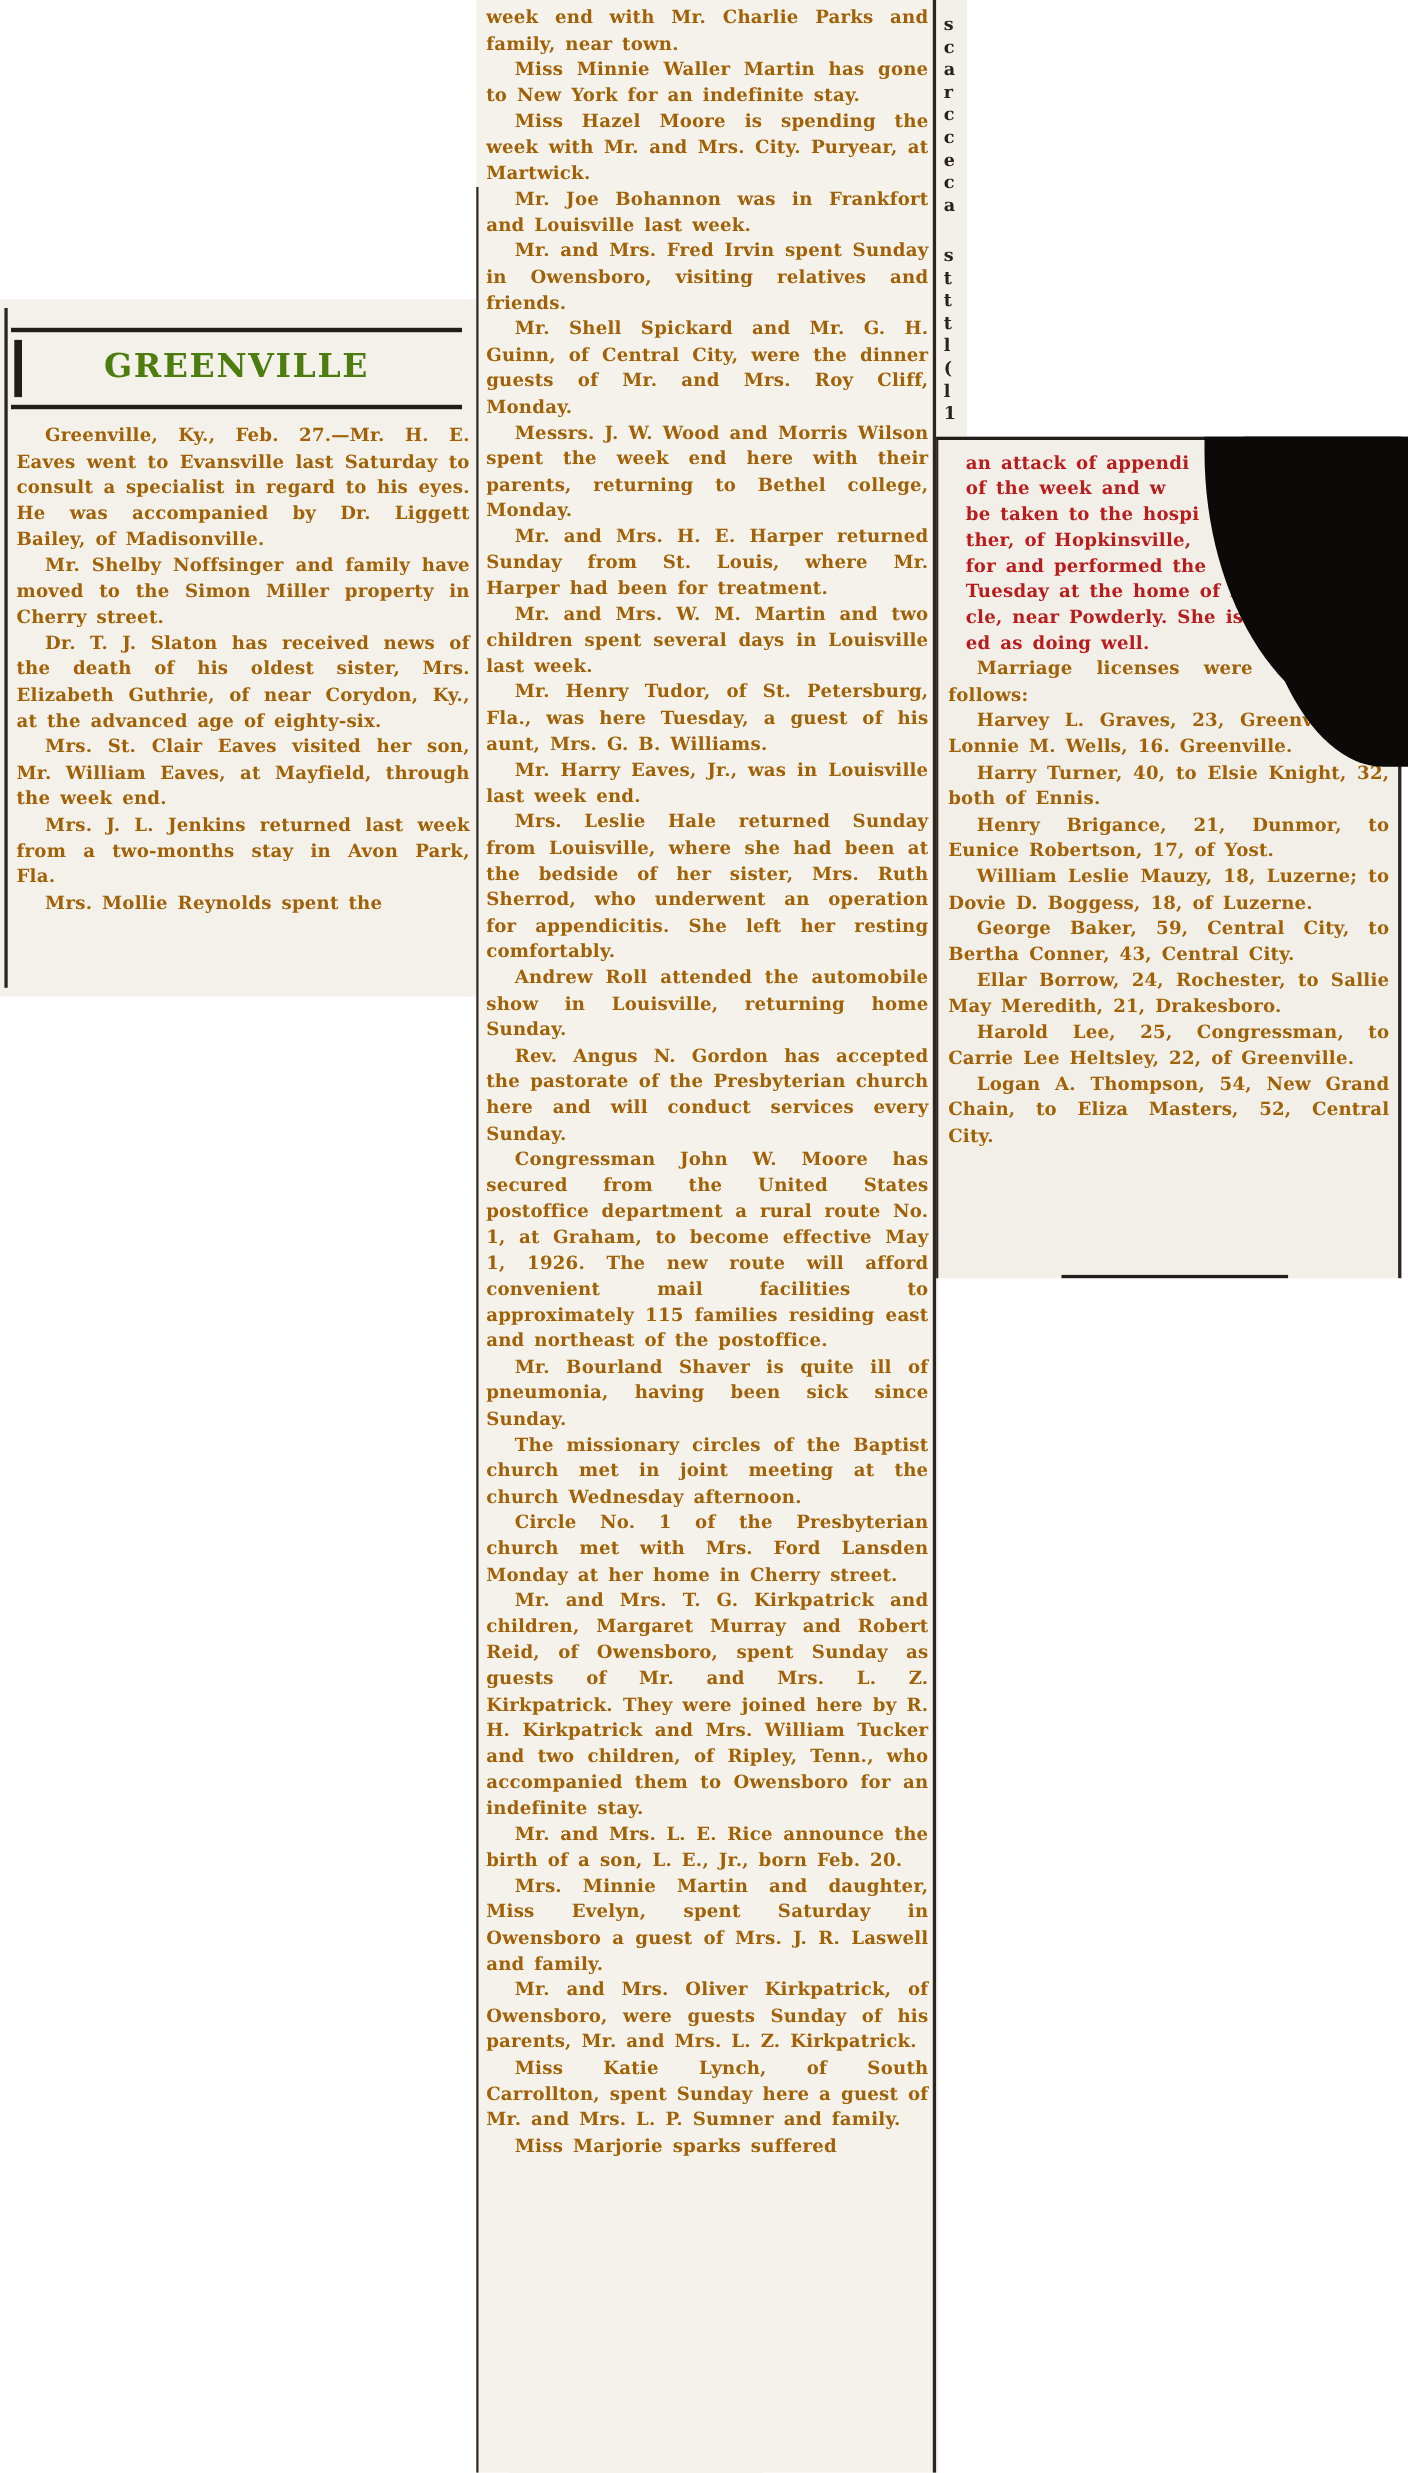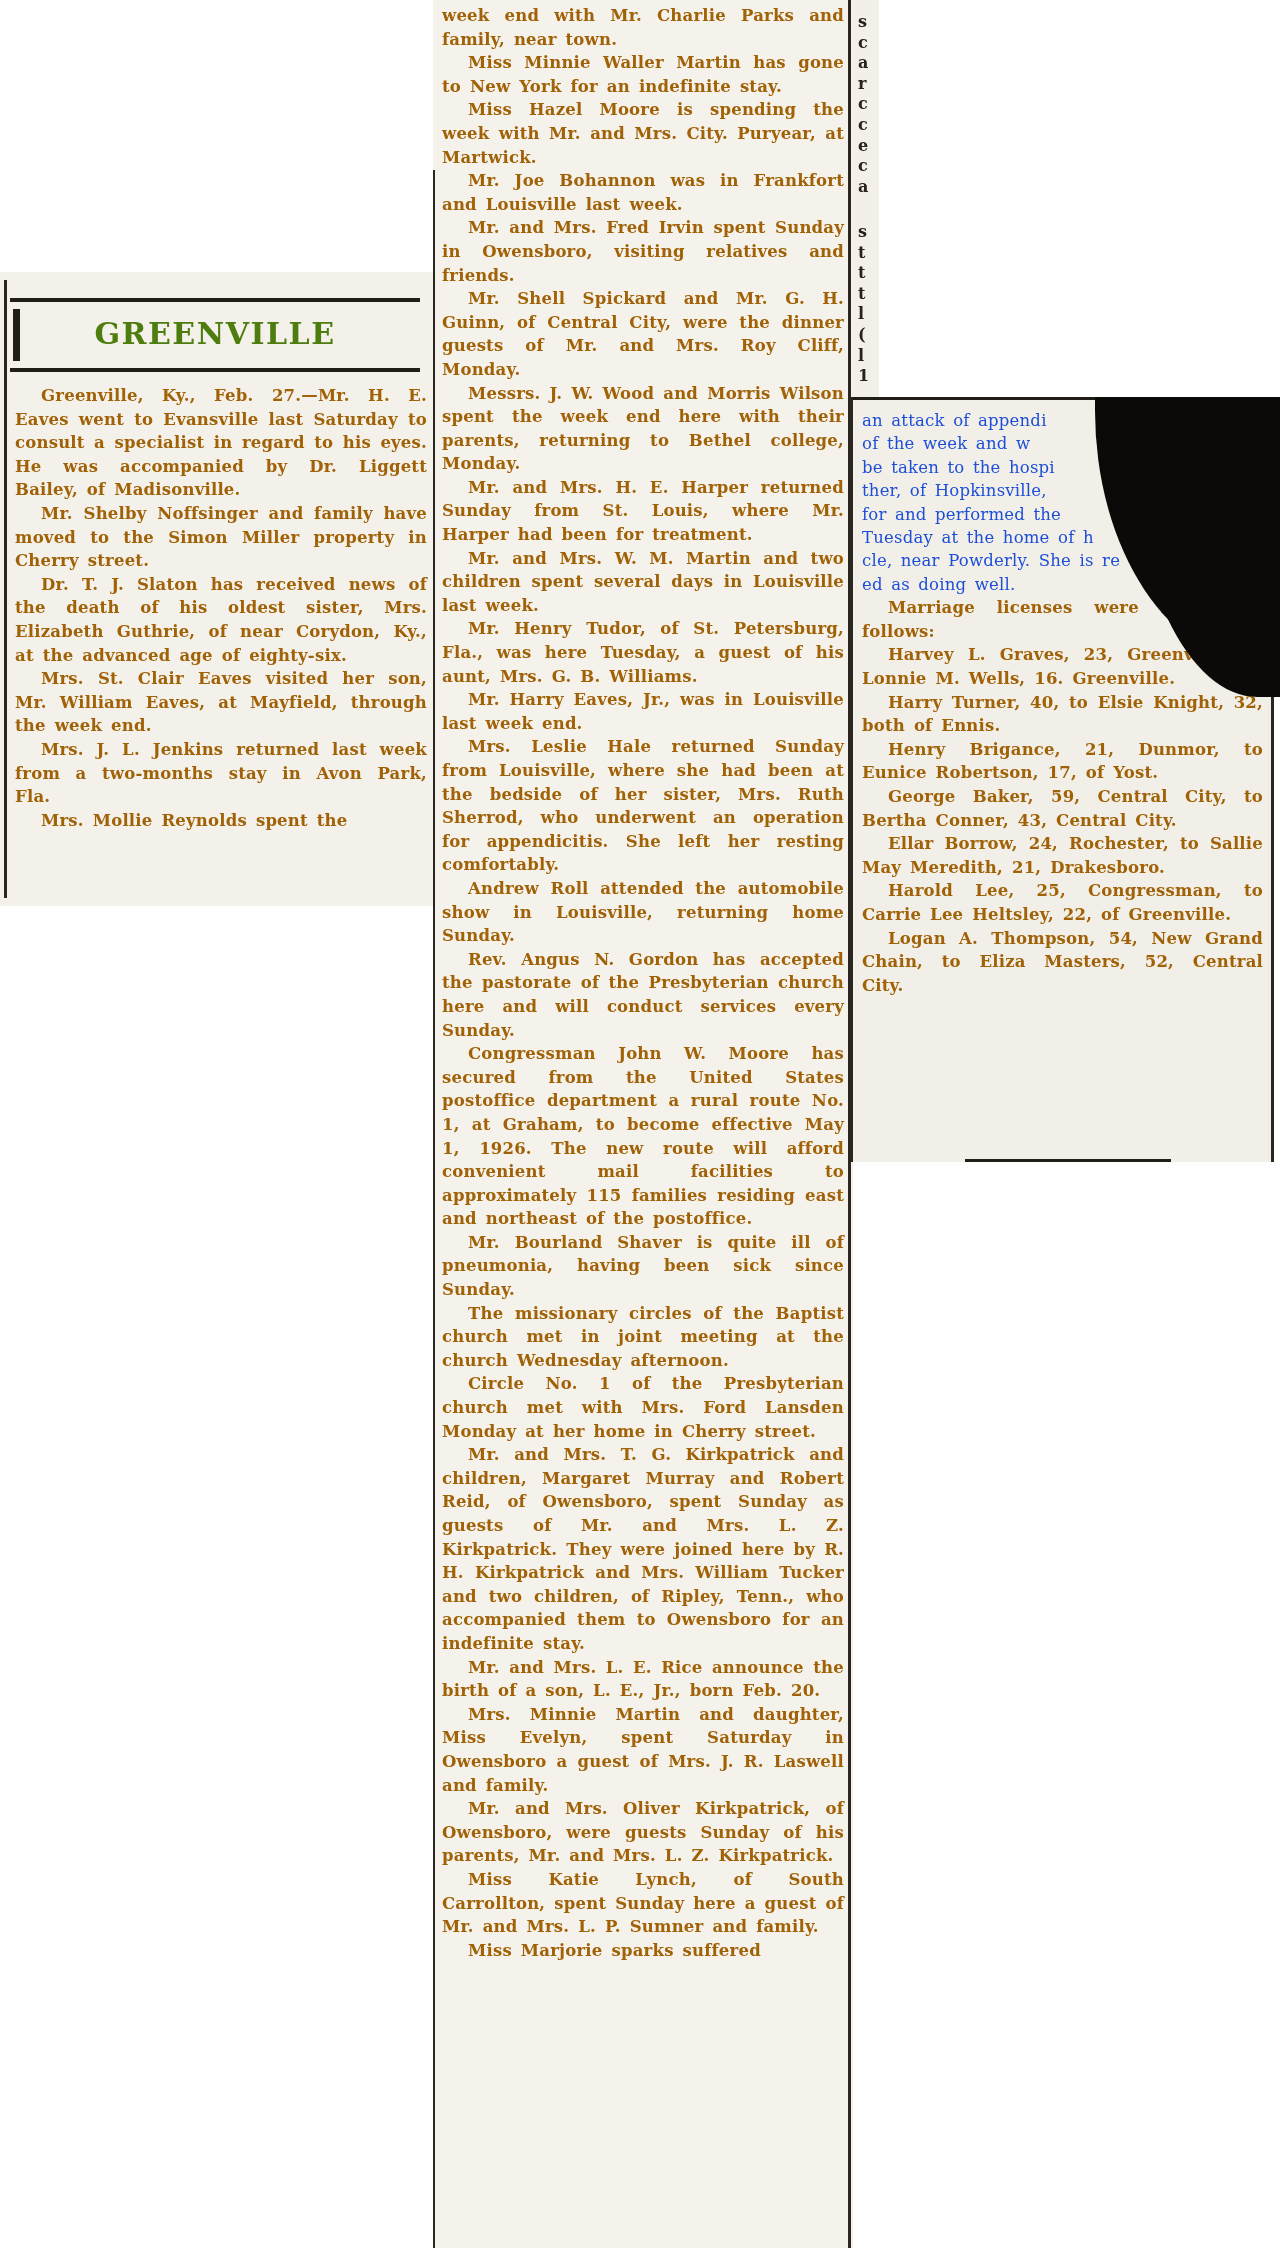--- a/index.html
+++ b/index.html
@@ -3,22 +3,22 @@
 <meta charset="utf-8">
 <style>
   html,body{margin:0;padding:0;}
   body{width:1280px;height:2248px;background:#ffffff;position:relative;
        font-family:"DejaVu Serif", serif; -webkit-font-smoothing:antialiased;}
   #canvas{position:absolute;inset:0;overflow:hidden;}
 
   
   .para{font-size:16.5px;line-height:23.6px;font-weight:bold;color:#a16207;
         text-align:justify;text-indent:26px;word-spacing:3px;letter-spacing:.2px;margin:0;}
-  .torn-line{font-size:16.5px;line-height:23.4px;font-weight:normal;color:#1d4ed8;
-        white-space:nowrap;overflow:hidden;word-spacing:3px;letter-spacing:.2px;}
+  .torn-line{font-size:16.5px;line-height:23.4px;font-weight:bold;color:#b91c1c;
+        white-space:nowrap;overflow:hidden;word-spacing:3px;letter-spacing:.2px;margin-left:16px;}
 
   
   .clip-left{position:absolute;left:0;top:272px;width:433px;height:634px;background:#f3f1ea;}
   .left-rule{position:absolute;left:4px;top:8px;width:3px;height:618px;background:#2b2620;}
   .head-box{position:absolute;left:10px;top:26px;width:410px;height:74px;
             border-top:4px solid #211d18;border-bottom:4px solid #211d18;box-sizing:border-box;}
   .head-bar{position:absolute;left:3px;top:7px;width:7px;height:52px;background:#211d18;}
   .headline{text-align:center;font-size:30px;font-weight:bold;letter-spacing:1.5px;
             color:#4d7c0f;padding-top:14px;}
   .left-text{position:absolute;left:15px;top:112px;width:412px;}
@@ -137,20 +137,21 @@
           <div class="torn-line">for and performed the</div>
           <div class="torn-line">Tuesday at the home of h</div>
           <div class="torn-line">cle, near Powderly. She is re</div>
           <div class="torn-line">ed as doing well.</div>
         </div>
       <div>
           <p class="para">Marriage licenses were issued as follows:</p>
           <p class="para">Harvey L. Graves, 23, Greenville, to Lonnie M. Wells, 16. Greenville.</p>
           <p class="para">Harry Turner, 40, to Elsie Knight, 32, both of Ennis.</p>
           <p class="para">Henry Brigance, 21, Dunmor, to Eunice Robertson, 17, of Yost.</p>
+          <p class="para">William Leslie Mauzy, 18, Luzerne; to Dovie D. Boggess, 18, of Luzerne.</p>
           <p class="para">George Baker, 59, Central City, to Bertha Conner, 43, Central City.</p>
           <p class="para">Ellar Borrow, 24, Rochester, to Sallie May Meredith, 21, Drakesboro.</p>
           <p class="para">Harold Lee, 25, Congressman, to Carrie Lee Heltsley, 22, of Greenville.</p>
           <p class="para">Logan A. Thompson, 54, New Grand Chain, to Eliza Masters, 52, Central City.</p>
         </div>
     </div>
   </div>
 
   <div class="blob"></div>
   <div class="blob2"></div>

